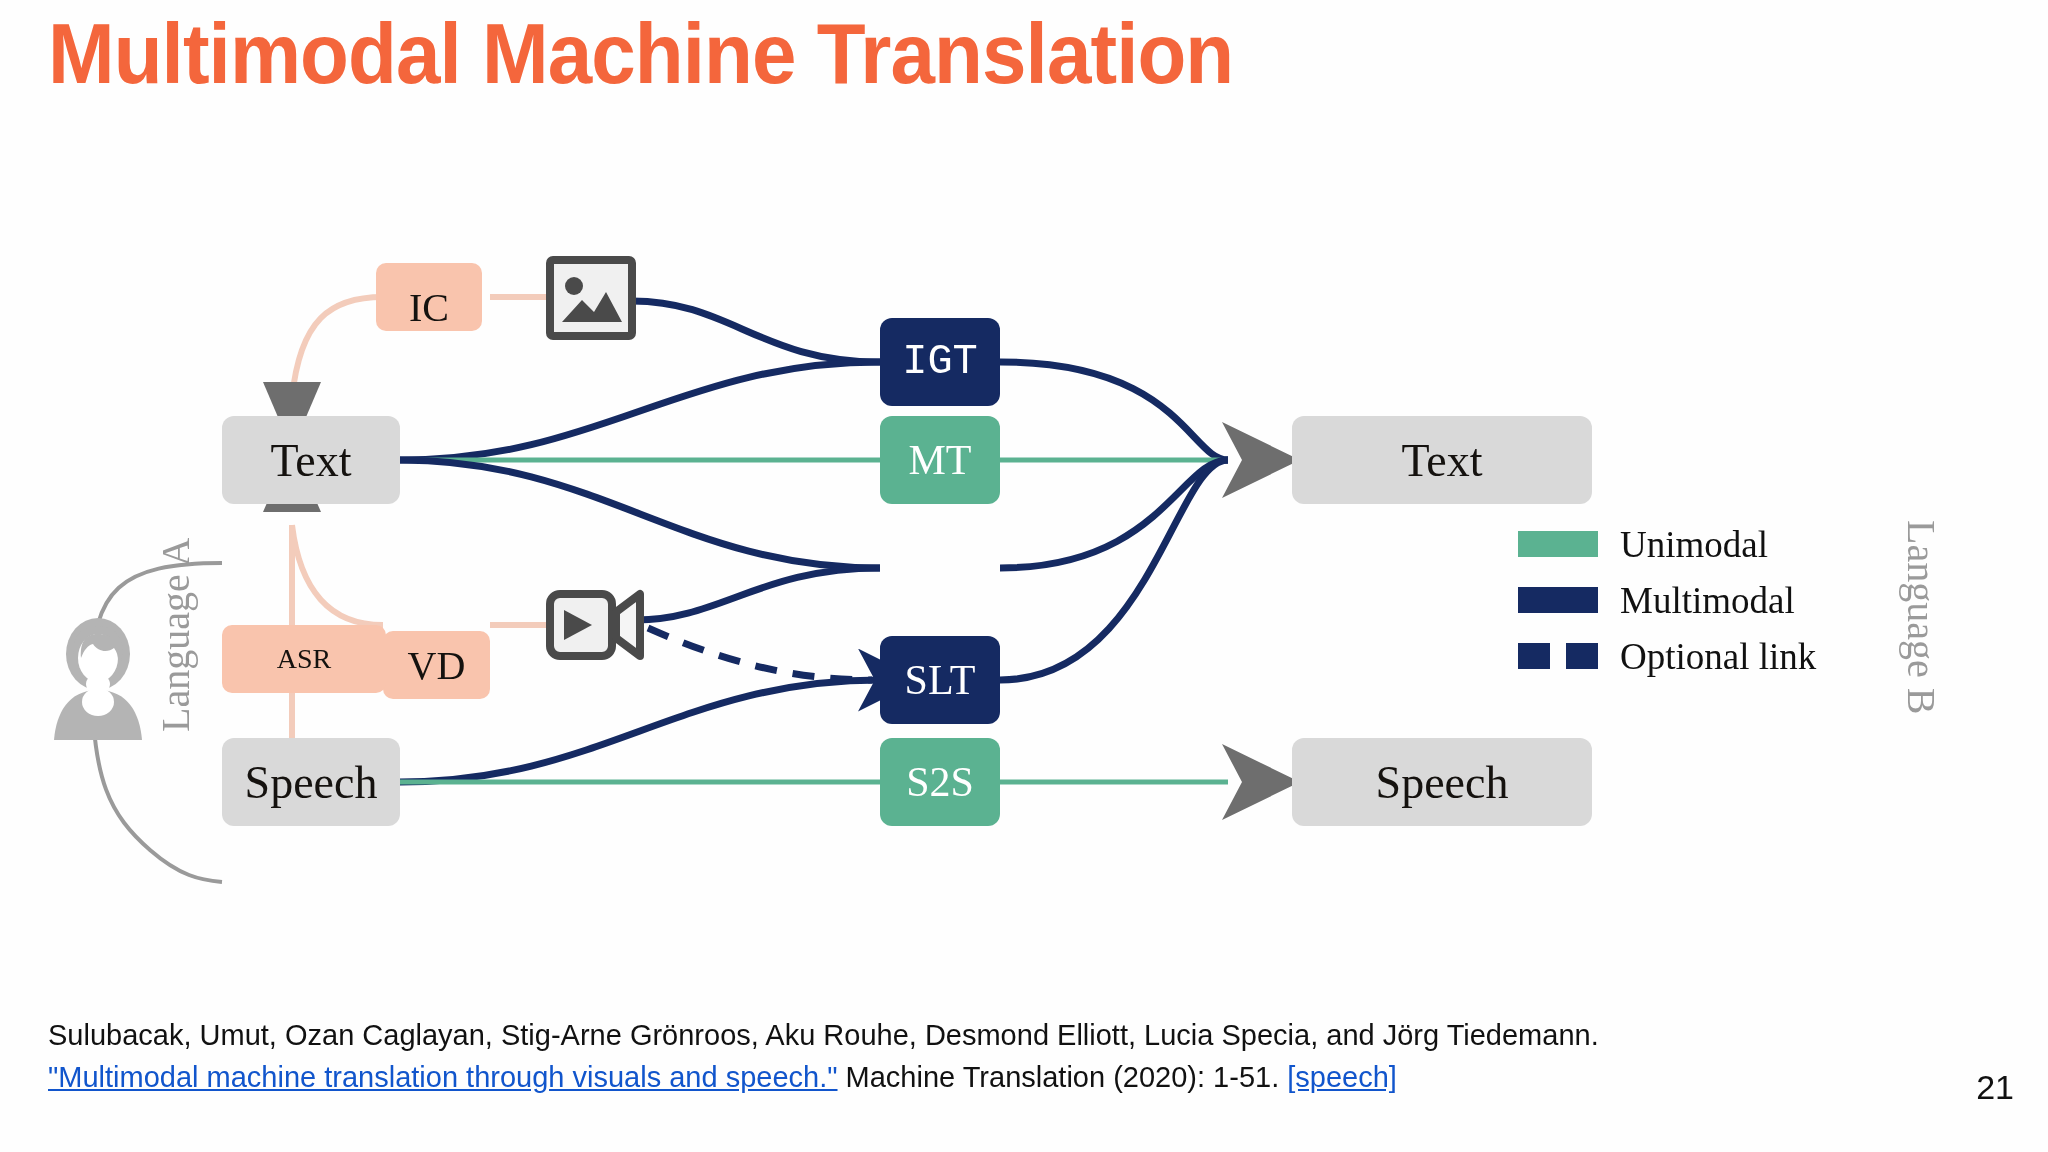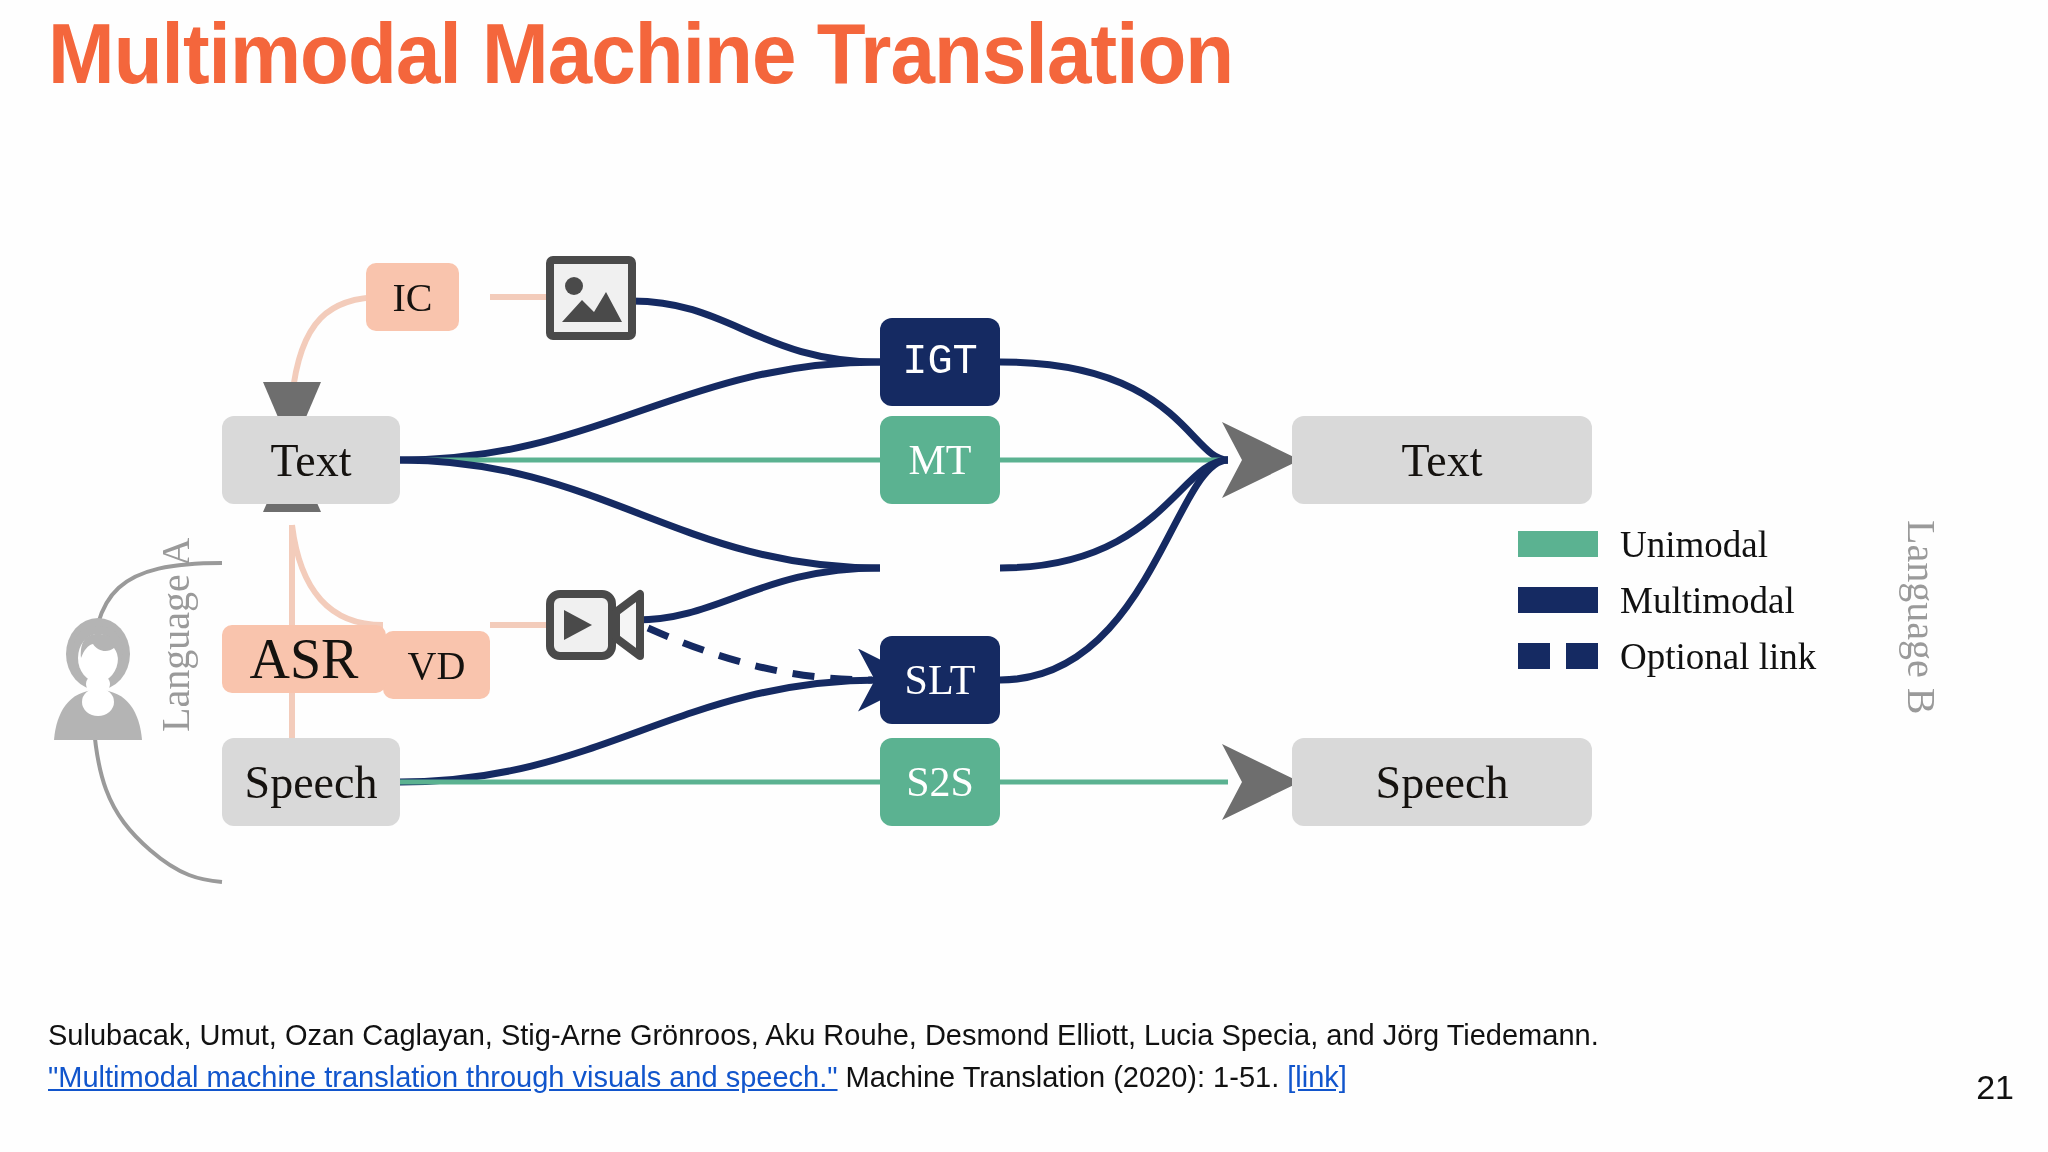--- a/index.html
+++ b/index.html
@@ -157,27 +157,27 @@
     <div class="vlabel left" style="left:152px;top:612px;">Language A</div>
     <div class="vlabel right" style="left:1945px;top:400px;">Language B</div>
 
     <div class="node gray" style="left:222px;top:296px;width:178px;height:88px;font-size:46px;">
       <span>Text</span>
     </div>
     <div class="node gray" style="left:222px;top:618px;width:178px;height:88px;font-size:46px;">
       <span>Speech</span>
     </div>
 
-    <div class="node peach" style="left:366px;top:143px;width:93px;height:68px;font-size:40px;border-radius:10px;">
+    <div class="node peach" style="left:376px;top:143px;width:106px;height:68px;font-size:40px;border-radius:10px;align-items:flex-end;">
       <span>IC</span>
     </div>
     <div class="node peach" style="left:383px;top:471px;width:107px;height:68px;font-size:40px;border-radius:10px;margin-top:40px;">
       <span>VD</span>
     </div>
-    <div class="node peach" style="left:222px;top:505px;width:164px;height:68px;font-size:56px;border-radius:10px;">
+    <div class="node peach" style="left:222px;top:505px;width:164px;height:68px;font-size:28px;border-radius:10px;">
       <span>ASR</span>
     </div>
 
     <svg class="iconbox" style="left:546px;top:136px;" width="90" height="84">
       <rect x="4" y="4" width="82" height="76" rx="3" fill="#F0F0F0" stroke="#4A4A4A" stroke-width="8"></rect>
       <circle cx="28" cy="30" r="9" fill="#4A4A4A"></circle>
       <path d="M16 66 L36 44 L48 56 L60 36 L76 66 Z" fill="#4A4A4A"></path>
     </svg>
 
     <svg class="iconbox" style="left:546px;top:462px;" width="100" height="86">
@@ -226,18 +226,18 @@
         </span>
         <span class="legend-label">Optional link</span>
       </div>
 
     </div>
 
   </div>
 
   <div class="cite">
     <div class="ln1">Sulubacak, Umut, Ozan Caglayan, Stig-Arne Grönroos, Aku Rouhe, Desmond Elliott, Lucia Specia, and Jörg Tiedemann.</div>
-    <div class="ln2"><a href="#">"Multimodal machine translation through visuals and speech."</a><span> Machine Translation (2020): 1-51. </span><a href="#">[link]</a></div>
+    <div class="ln2"><a href="#">"Multimodal machine translation through visuals and speech."</a><span> Machine Translation (2020): 1-51. </span><a href="#">[speech]</a></div>
   </div>
 
   <div class="pagenum">21</div>
 
 </div>
 
 </body></html>

